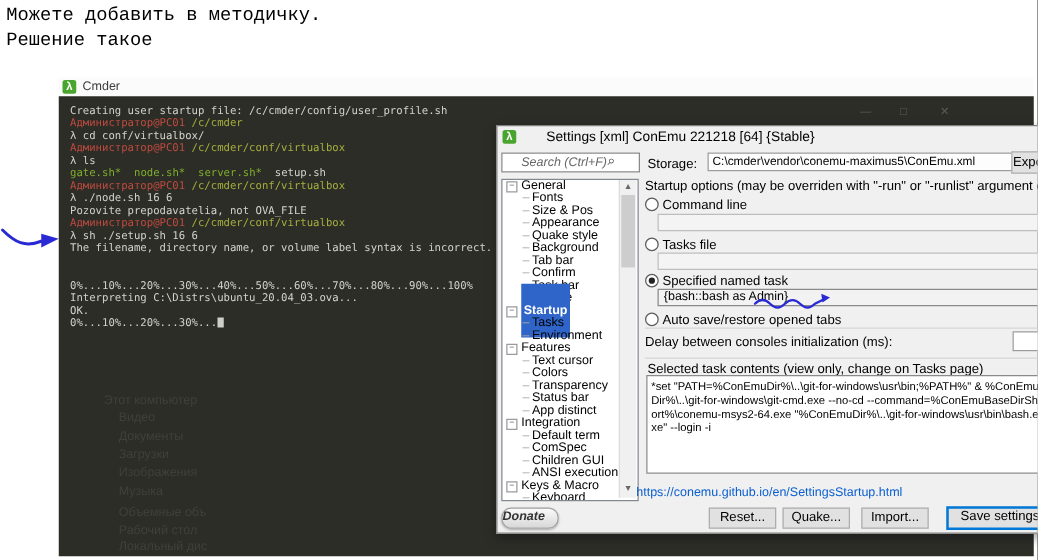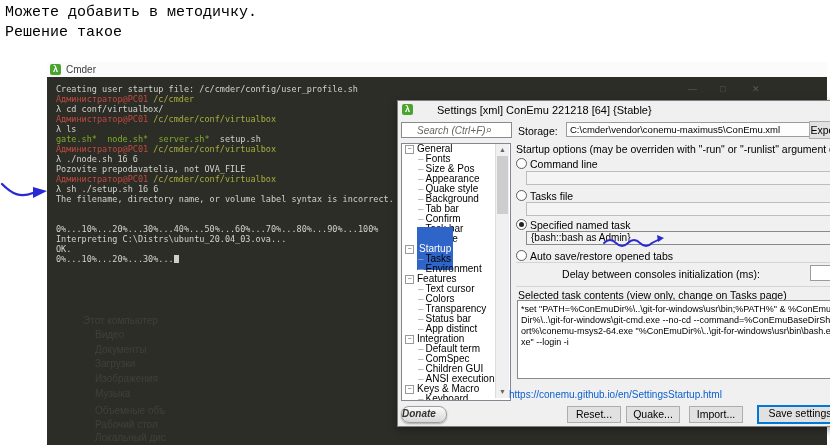--- a/index.html
+++ b/index.html
@@ -49,21 +49,21 @@
   #export-btn{left:411px;top:20px;width:40px;height:16px;line-height:16px;}
 
   
   #tree{left:3px;top:42px;width:108px;height:256px;background:#fff;border:1px solid #828790;overflow:hidden;}
   .tree-item{height:10px;line-height:10px;font-size:10px;color:#000;white-space:nowrap;padding-top:0;}
   .tree-item .box{display:inline-block;width:7px;height:7px;border:1px solid #9a9a9a;background:#fff;
                   color:#555;font-size:7px;line-height:6px;text-align:center;vertical-align:1px;
                   margin:0 3px 0 3px;}
   .tree-item.child{padding-left:16px;}
   .tree-item.child .dash{color:#aaa;margin-right:2px;}
-  .tree-item .lbl.sel{background:#2f64c8;color:#fff;font-weight:normal;padding:16px 2px;}
+  .tree-item .lbl.sel{background:#2f64c8;color:#fff;font-weight:bold;padding:16px 2px;}
   
   #tree-scroll{left:97px;top:43px;width:13px;height:254px;background:#f0f0f0;border-left:1px solid #dcdcdc;}
   .scroll-arrow{left:0;width:13px;height:12px;font-size:7px;color:#666;text-align:center;line-height:12px;background:#f0f0f0;}
   #tree-thumb{left:1px;top:12px;width:11px;height:58px;background:#cdcdcd;}
 
   
   .radio{width:9px;height:9px;border:1px solid #5a5a5a;border-radius:50%;background:#fff;}
   .radio.on::after{content:"";position:absolute;left:2px;top:2px;width:5px;height:5px;border-radius:50%;background:#222;}
   .sep{height:1px;background:#d5d5d5;}
 
@@ -197,21 +197,21 @@
 
   <svg class="abs" style="left:203px;top:132px;" width="70" height="16" viewBox="0 0 70 16">
     <path d="M3,10 q6,-6 12,0 t12,0 t12,0 t12,0 l8,-4" stroke="#2a2ad4" stroke-width="1.8" fill="none" stroke-linecap="round"></path>
     <polygon points="56,2 63,5 57,9" fill="#2a2ad4"></polygon>
   </svg>
 
   <div class="abs radio" style="left:118px;top:149px;"></div>
   <div class="abs dlg-label" style="left:132px;top:149px;">Auto save/restore opened tabs</div>
 
   <div class="abs sep" style="left:118px;top:161px;width:322px;"></div>
-  <div class="abs dlg-label" style="left:118px;top:167px;width:290px;text-align:center;">Delay between consoles initialization (ms):</div>
+  <div class="abs dlg-label" style="left:118px;top:167px;width:290px;text-align:left;">Delay between consoles initialization (ms):</div>
   <div class="abs input" style="left:412px;top:164px;width:30px;height:14px;"></div>
   <div class="abs sep" style="left:118px;top:185px;width:322px;"></div>
 
   <div class="abs dlg-label" style="left:120px;top:188px;">Selected task contents (view only, change on Tasks page)</div>
   <div class="abs" id="task-textarea">*set "PATH=%ConEmuDir%\..\git-for-windows\usr\bin;%PATH%" &amp; %ConEmuDir%\..\git-for-windows\git-cmd.exe --no-cd --command=%ConEmuBaseDirShort%\conemu-msys2-64.exe "%ConEmuDir%\..\git-for-windows\usr\bin\bash.exe" --login -i</div>
 
   <div class="abs" id="link">https://conemu.github.io/en/SettingsStartup.html</div>
 
   <div class="abs" id="donate-btn">Donate</div>
   <div class="abs btn" style="left:169px;top:305px;width:52px;">Reset...</div>

